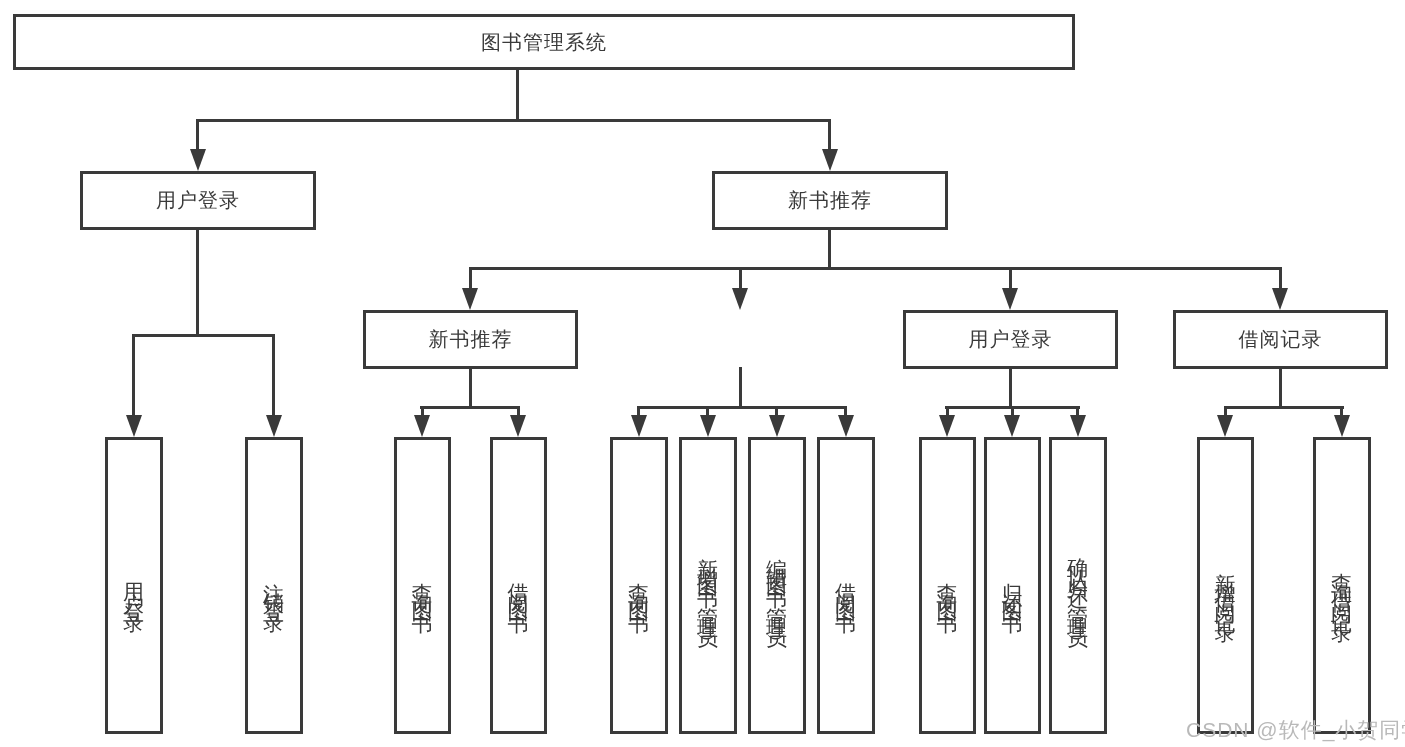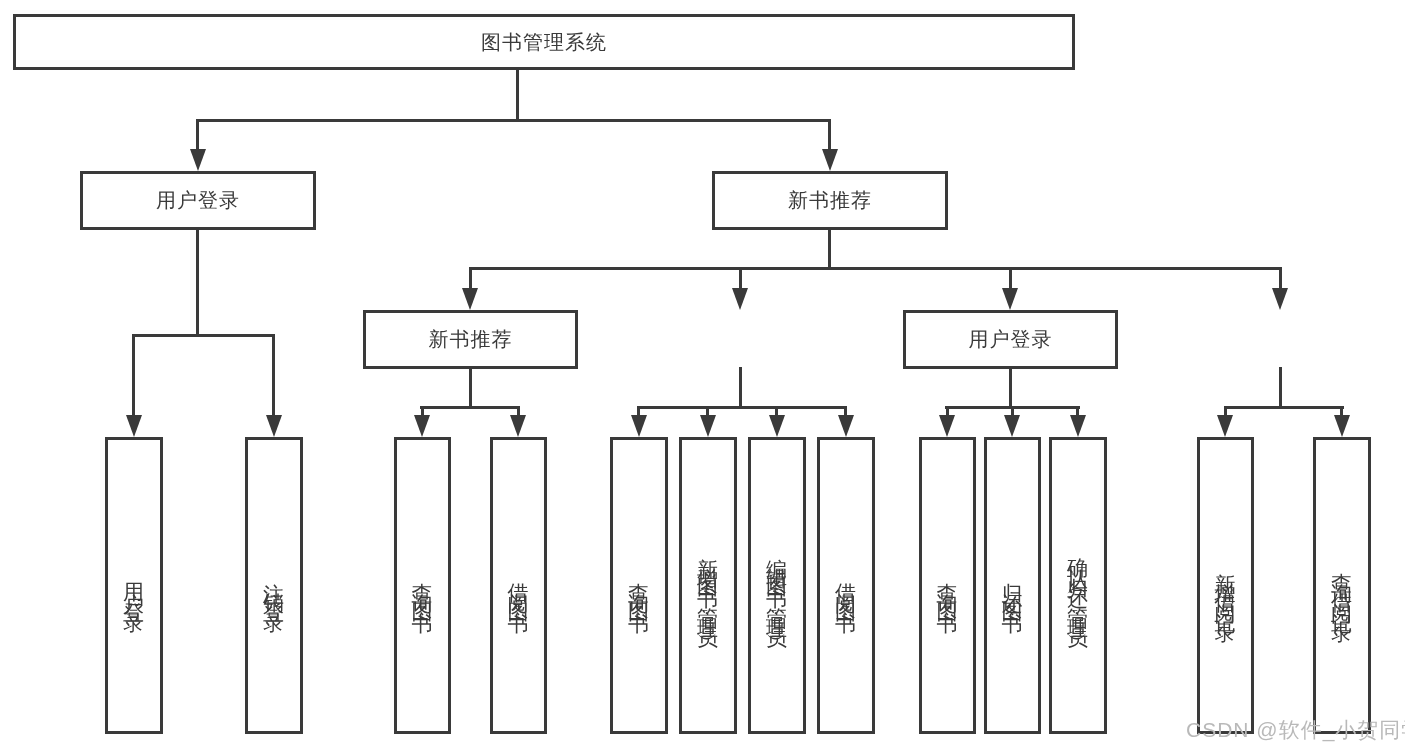--- a/index.html
+++ b/index.html
@@ -74,20 +74,23 @@
 
   <div class="box" style="left:363px;top:310px;width:215px;height:59px">
     <span>新书推荐</span>
   </div>
 
 
   <div class="box" style="left:903px;top:310px;width:215px;height:59px">
     <span>用户登录</span>
   </div>
 
+  <div class="box" style="left:1173px;top:310px;width:215px;height:59px">
+    <span>借阅记录</span>
+  </div>
 
   <div class="box leaf" style="left:105px;width:58px">
     <span class="vtext">用户登录</span>
   </div>
   <div class="box leaf" style="left:245px;width:58px">
     <span class="vtext">注销登录</span>
   </div>
 
   <div class="box leaf" style="left:394px;width:57px">
     <span class="vtext">查询图书</span>

